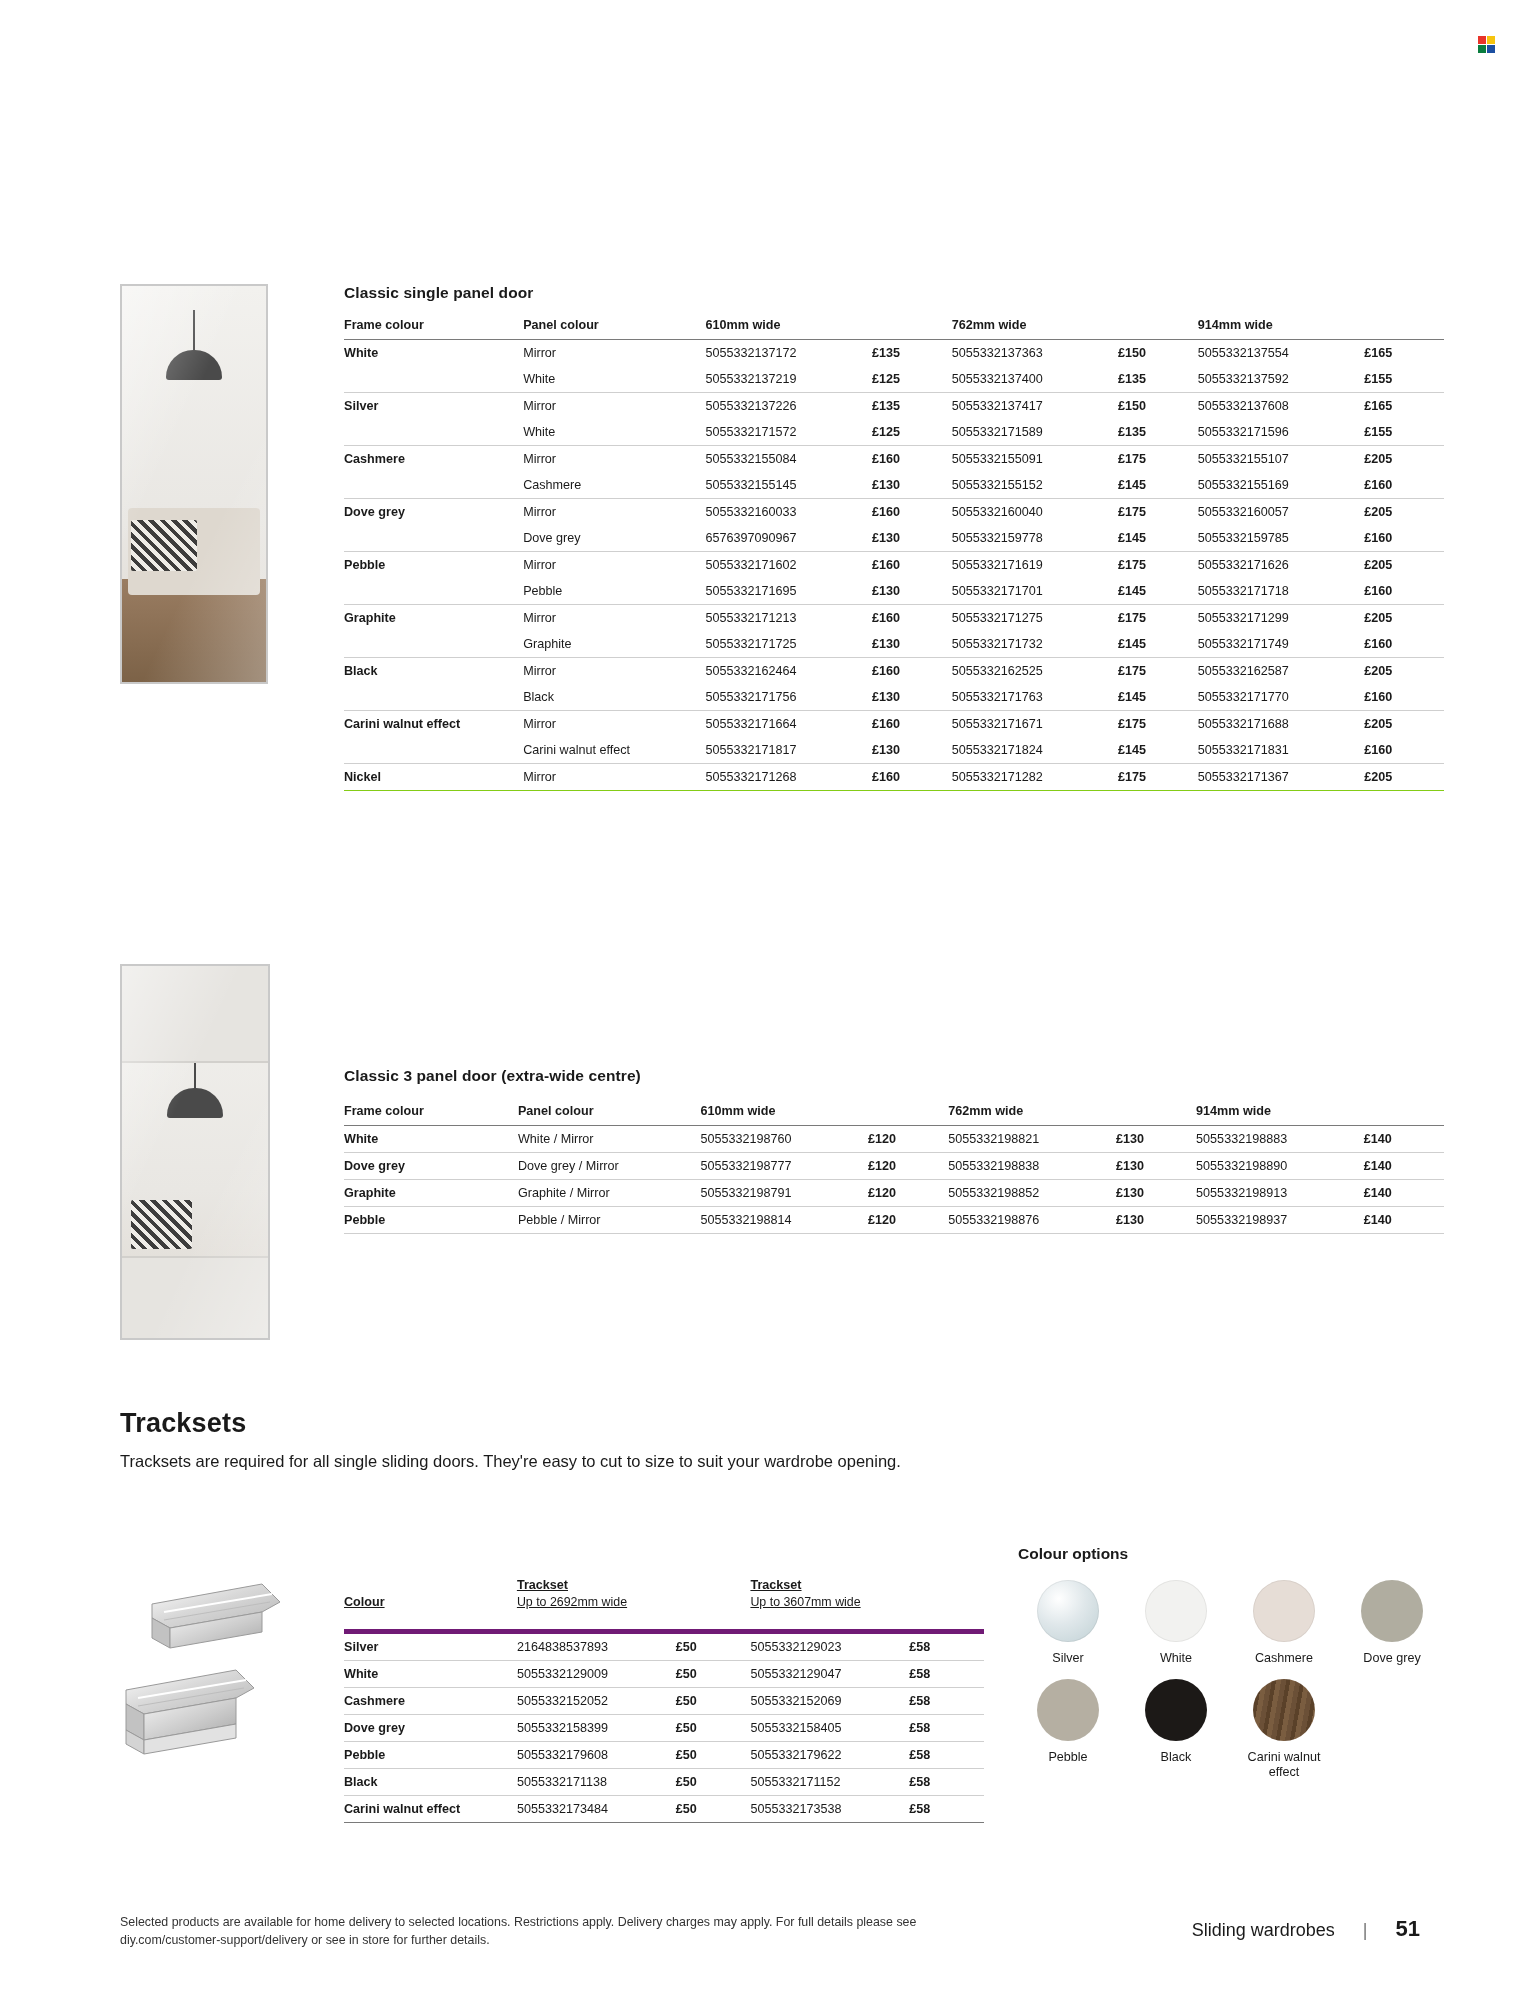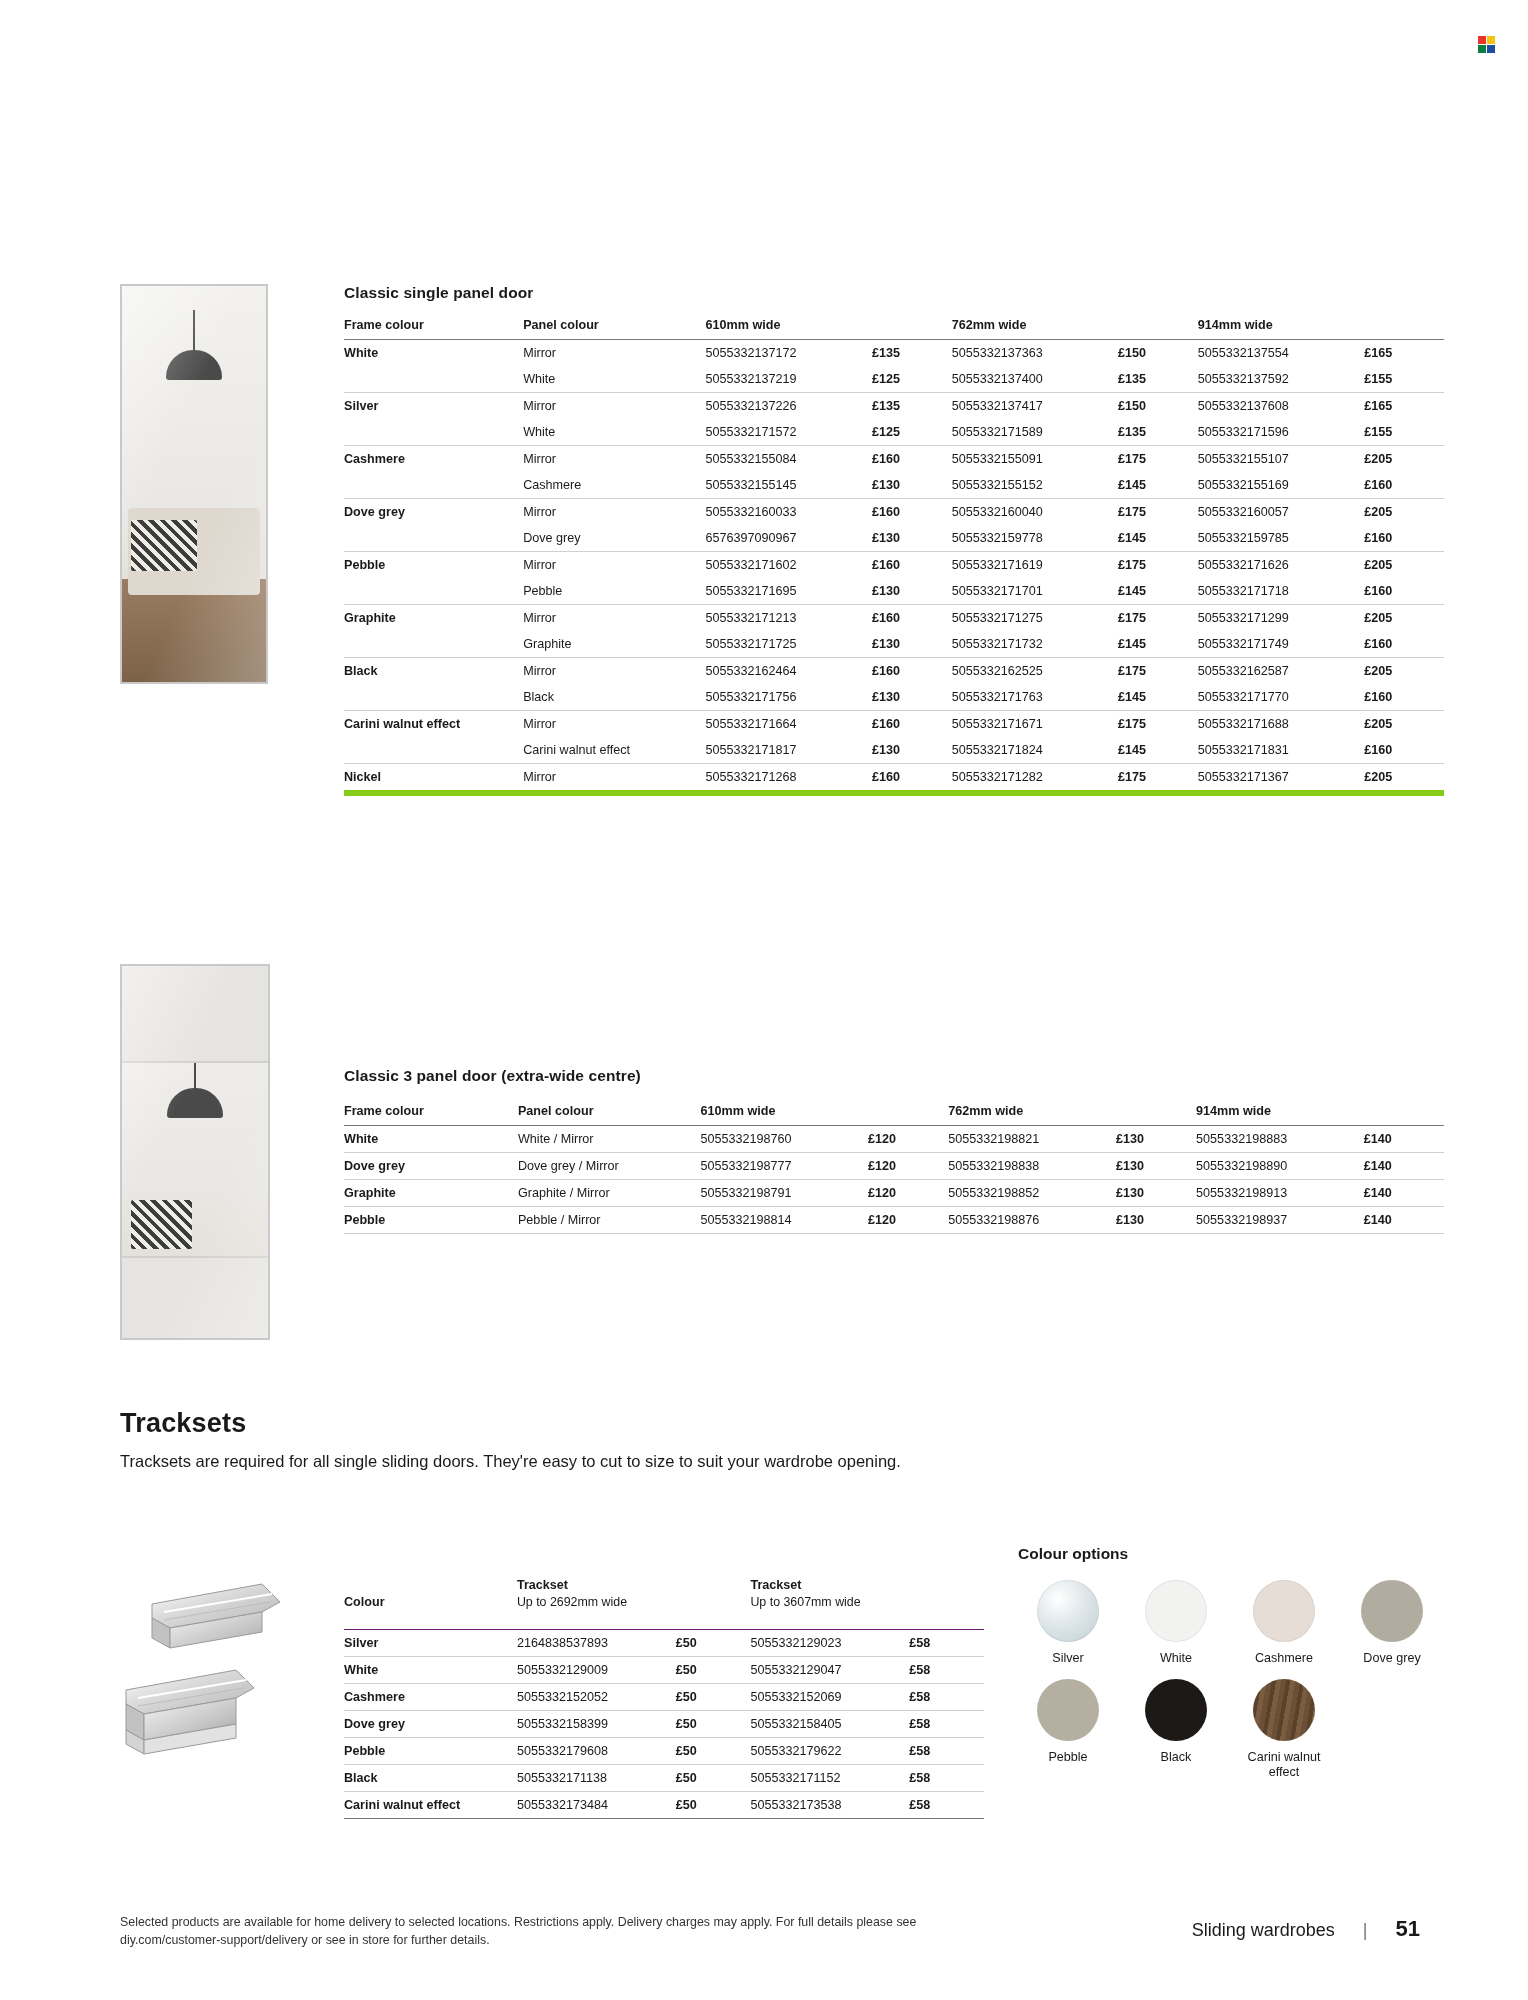--- a/index.html
+++ b/index.html
@@ -86,40 +86,40 @@
   }
   table.spec td {
     padding: 6px 6px 6px 0;
     white-space: nowrap;
     vertical-align: middle;
   }
   table.spec td.frame { font-weight: bold; }
   table.spec td.panel { }
   table.spec td.price { font-weight: bold; padding-right: 24px; }
   table.spec tr.grp-end td { border-bottom: 1px solid #cfcfcf; }
-  table.spec tr.last-row td { border-bottom: 6px solid #84cc16; }
+  table.spec tr.last-row td { border-bottom: 1px solid #84cc16; }
 
   
   #tbl-single { left: 344px; top: 312px; width: 1100px; }
   #tbl-single col.c-frame { width: 192px; }
   #tbl-single col.c-panel { width: 198px; }
   #tbl-single col.c-code { width: 182px; }
   #tbl-single col.c-price { width: 86px; }
 
   #tbl-three { left: 344px; top: 1098px; width: 1100px; }
   #tbl-three col.c-frame { width: 192px; }
   #tbl-three col.c-panel { width: 198px; }
   #tbl-three col.c-code { width: 182px; }
   #tbl-three col.c-price { width: 86px; }
 
   #tbl-track { left: 344px; top: 1572px; width: 640px; font-size: 12.6px; }
   #tbl-track col.c-col { width: 192px; }
   #tbl-track col.c-code { width: 182px; }
   #tbl-track col.c-price { width: 86px; }
-  #tbl-track th { padding-bottom: 20px; border-bottom: 1px solid #701a75; vertical-align: bottom; }
+  #tbl-track th { padding-bottom: 20px; border-bottom: 5px solid #701a75; vertical-align: bottom; text-decoration: underline; }
   #tbl-track th .sub { display:block; font-weight: normal; font-size: 12.4px; margin-top: 3px; }
   #tbl-track td { border-bottom: 1px solid #cfcfcf; }
   #tbl-track tr:last-child td { border-bottom: 1px solid #7a7a7a; }
   #tbl-track td.colname { font-weight: bold; }
 
   
   .tracksets-h {
     position: absolute; left: 120px; top: 1408px;
     font-size: 27px; font-weight: bold; letter-spacing: .2px;
   }

